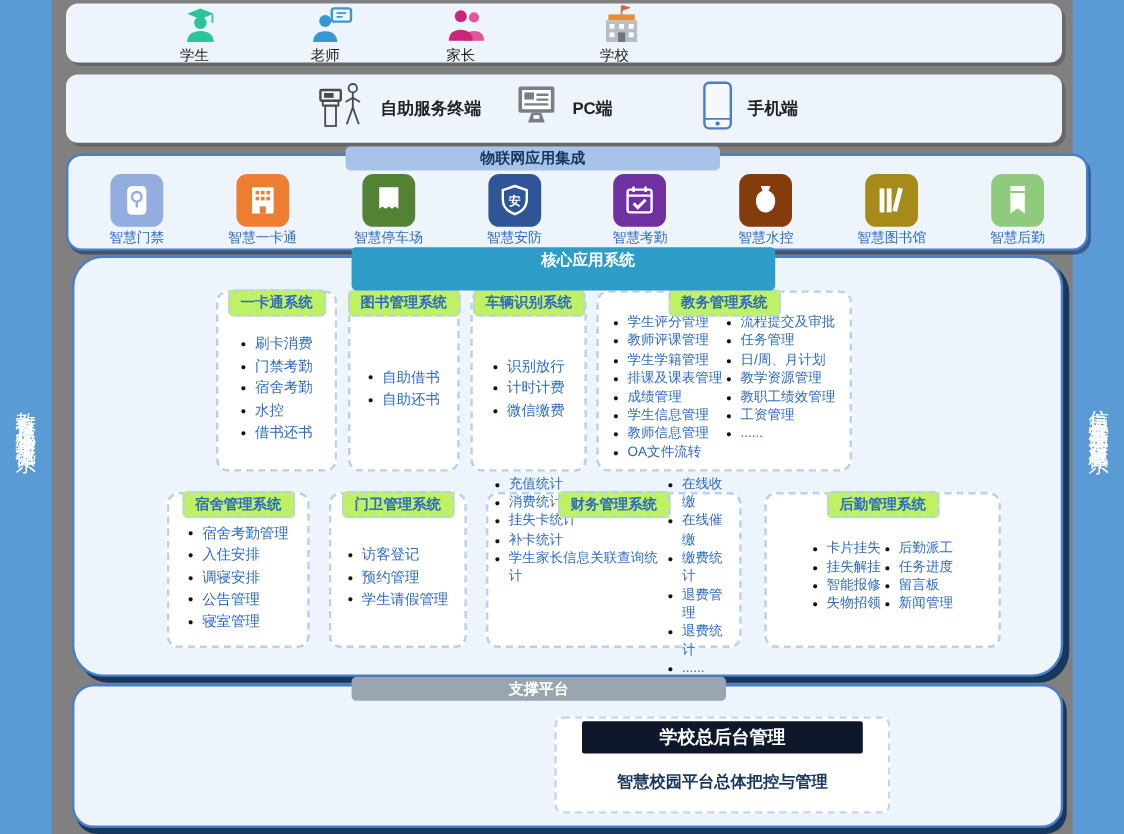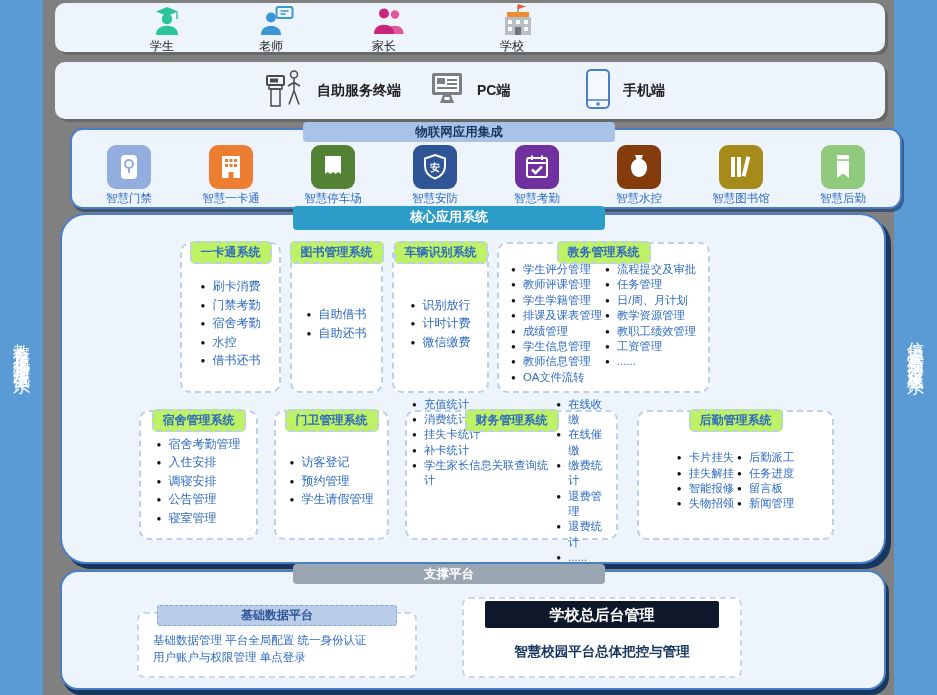--- a/index.html
+++ b/index.html
@@ -8,28 +8,28 @@
   
   .sidebar{position:absolute;top:0;width:43px;height:695px;background:#5B9BD5;display:flex;align-items:center;justify-content:center;}
   .sidebar.left{left:0;}
   .sidebar.right{right:0;}
   .vtext{writing-mode:vertical-rl;text-orientation:upright;color:#fff;font-size:17px;letter-spacing:3px;line-height:1;}
 
   
   .panel{position:absolute;background:#EDF4FB;border-radius:10px;}
   .users-panel{left:55px;top:3px;width:830px;height:49px;box-shadow:3px 3px 0 rgba(60,60,60,.35);}
   .terminals-panel{left:55px;top:62px;width:830px;height:57px;box-shadow:3px 3px 0 rgba(60,60,60,.35);}
-  .iot-panel{left:70px;top:128px;width:828px;height:77px;border:2px solid #4A7EC8;border-radius:13px;box-shadow:2px 3px 0 rgba(23,55,94,.6);}
+  .iot-panel{left:55px;top:128px;width:828px;height:77px;border:2px solid #4A7EC8;border-radius:13px;box-shadow:2px 3px 0 rgba(23,55,94,.6);padding-left:20px;}
   .core-panel{left:60px;top:213px;width:822px;height:347px;border:2px solid #4A7EC8;border-radius:26px;box-shadow:5px 5px 0 #17375E;}
   .support-panel{left:60px;top:570px;width:822px;height:116px;border:2px solid #4A7EC8;border-radius:18px;box-shadow:3px 5px 0 #17375E;}
 
   
   .bar{position:absolute;left:231px;width:312px;text-align:center;font-weight:bold;border-radius:4px;z-index:3;}
   .iot-bar{top:-8px;height:20px;line-height:20px;background:#A9C3E8;color:#17375E;font-size:12.5px;}
-  .core-bar{top:-9px;height:24px;line-height:21px;background:#2D9CC9;color:#fff;font-size:13px;}
+  .core-bar{top:-9px;height:36px;line-height:21px;background:#2D9CC9;color:#fff;font-size:13px;padding-left:41px;}
   .support-bar{top:-8px;height:20px;line-height:20px;background:#9AA5B2;color:#fff;font-size:12.5px;}
 
   
   .user-item{position:absolute;top:2px;width:72px;display:flex;flex-direction:column;align-items:flex-start;}
   .user-icon{height:32px;display:flex;align-items:flex-end;}
   .user-label{font-size:12px;color:#222;margin-top:1px;}
 
   
   .terminal-item{position:absolute;display:flex;align-items:center;gap:10px;height:57px;top:0;}
   .terminal-label{font-size:14px;font-weight:bold;color:#222;}
@@ -362,26 +362,19 @@
               <li>留言板</li>
               <li>新闻管理</li>
             </ul>
           </div>
         </div>
       </div>
   </div>
 
   <div class="panel support-panel">
     <div class="bar support-bar">支撑平台</div>
-    <div class="base-card">
-      <div class="base-title">基础数据平台</div>
-      <div class="base-body">
-        <div>基础数据管理  平台全局配置  统一身份认证</div>
-        <div>用户账户与权限管理   单点登录</div>
-      </div>
-    </div>
     <div class="admin-card">
       <div class="admin-title">学校总后台管理</div>
       <div class="admin-desc">智慧校园平台总体把控与管理</div>
     </div>
   </div>
 
 </div>
 
 </body></html>

